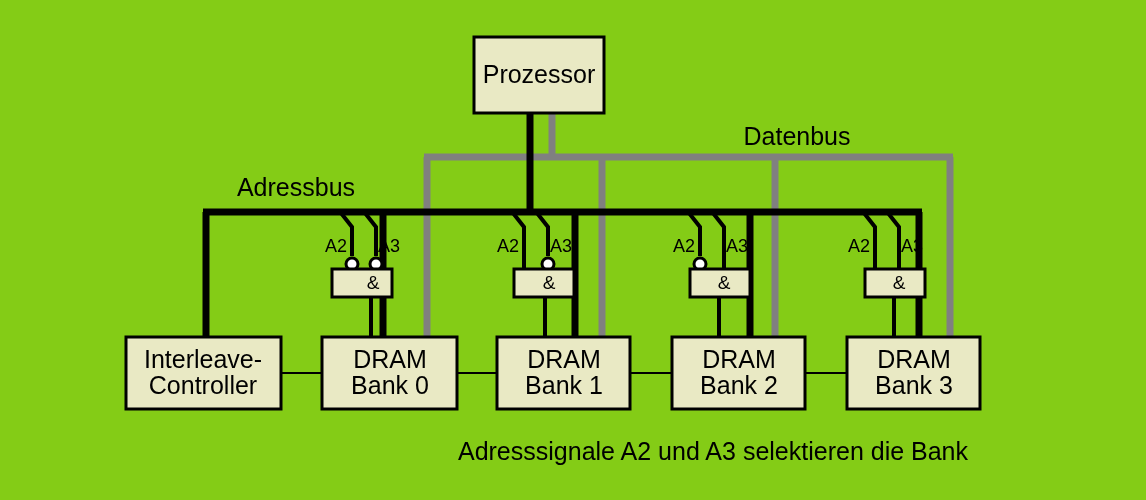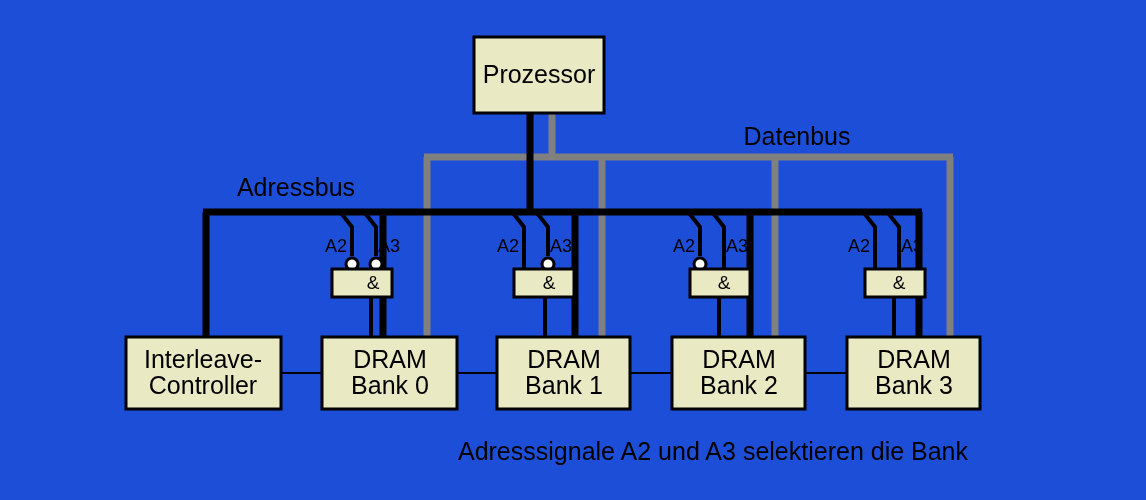--- a/index.html
+++ b/index.html
@@ -7,21 +7,21 @@
     padding: 0;
     background: #ffffff;
   }
   body {
     font-family: "Liberation Sans", sans-serif;
   }
   #stage {
     position: relative;
     width: 1146px;
     height: 500px;
-    background: #1d4ed8;
+    background: #84cc16;
     overflow: hidden;
   }
   svg.diagram {
     display: block;
     width: 1146px;
     height: 500px;
   }
   .box-rect {
     fill: #e9e9c4;
     stroke: #000000;

